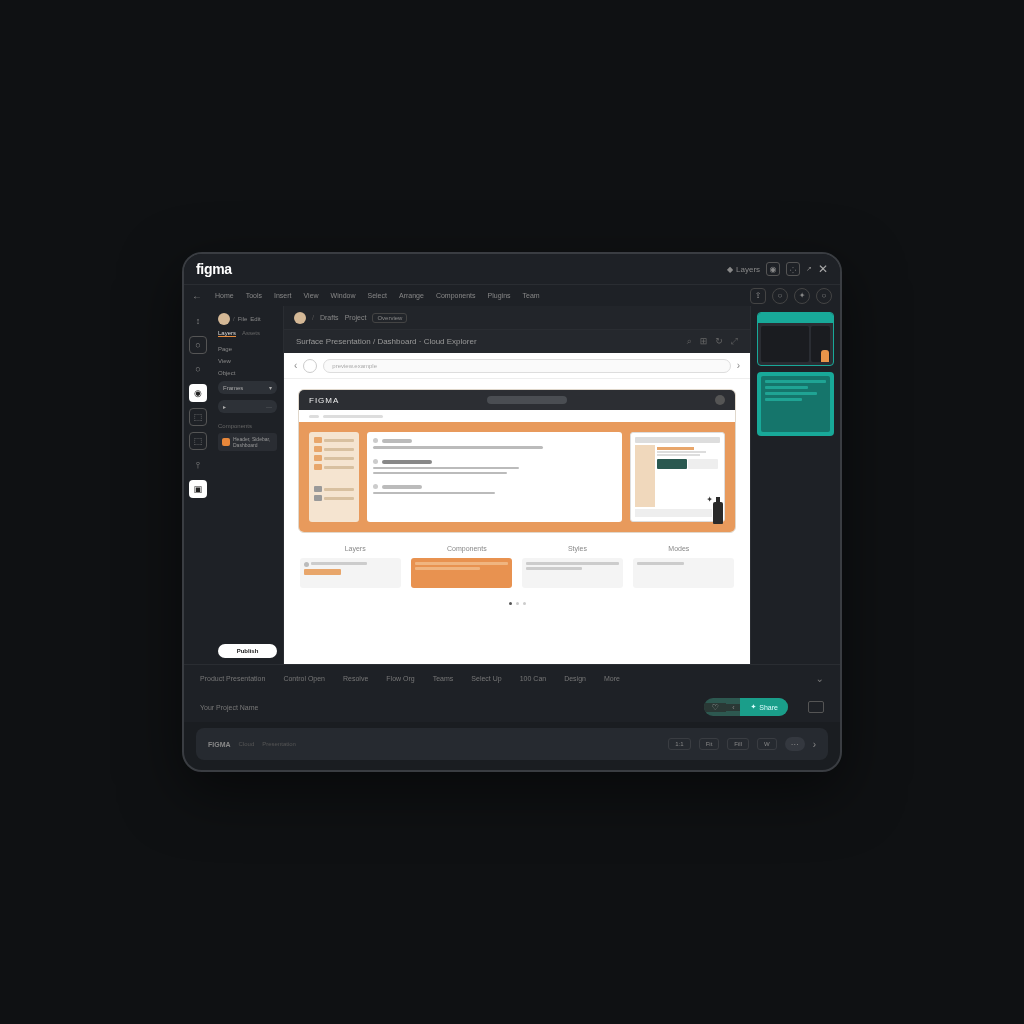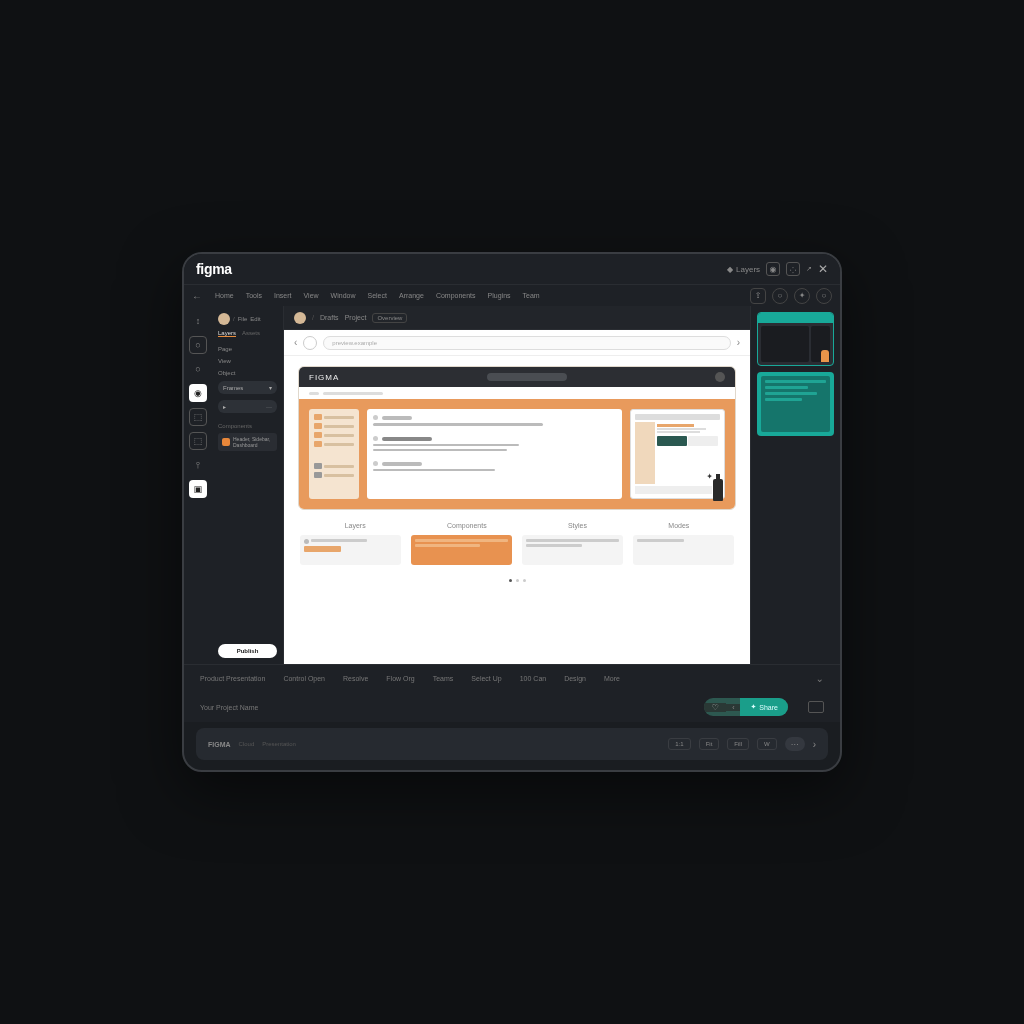--- a/index.html
+++ b/index.html
@@ -216,20 +216,29 @@
     </div>
 
     <div class="canvas-area">
       <div class="canvas-header">
         <span class="avatar"></span>
         <span class="crumb-sep">/</span>
         <span class="crumb">Drafts</span>
         <span class="crumb">Project</span>
         <span style="border:1px solid #444;border-radius:3px;padding:1px 4px;font-size:6px;color:#888;">Overview</span>
       </div>
+      <div class="canvas-title-row">
+        <span>Surface Presentation / Dashboard · Cloud Explorer</span>
+        <div class="canvas-icons">
+          <span>⌕</span>
+          <span>⊞</span>
+          <span>↻</span>
+          <span>⤢</span>
+        </div>
+      </div>
 
       <div class="canvas">
         <div class="browser-bar">
           <span class="nav-arrow">‹</span>
           <span class="url-circle"></span>
           <div class="url-bar">preview.example</div>
           <span class="nav-arrow">›</span>
         </div>
 
         <div class="mock-window">

